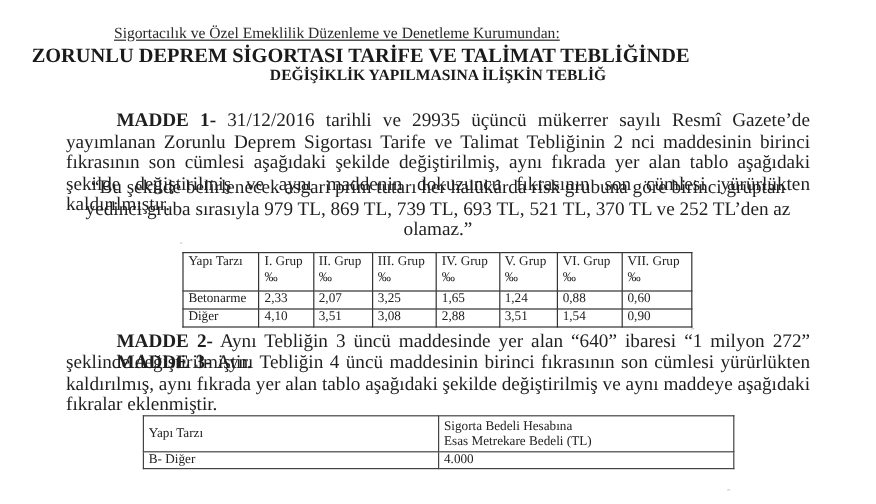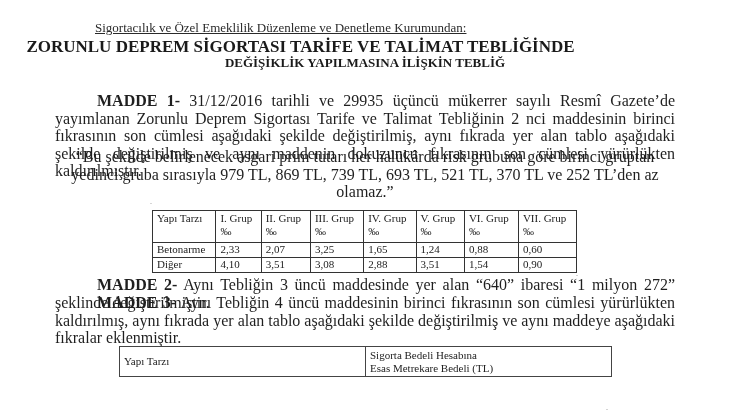--- a/index.html
+++ b/index.html
@@ -114,15 +114,19 @@
   <span>Aynı Tebliğin 4 üncü maddesinin birinci fıkrasının son cümlesi yürürlükten kaldırılmış, aynı fıkrada yer alan tablo aşağıdaki şekilde değiştirilmiş ve aynı maddeye aşağıdaki fıkralar eklenmiştir.</span>
 </div>
 
 <span class="abs tiny" style="left:121px;top:338px;">“</span>
 <table class="abs t2">
   <tbody>
       <tr class="h">
     <td style="width:237px;">Yapı Tarzı</td>
     <td><span>Sigorta Bedeli Hesabına</span><br><span>Esas Metrekare Bedeli (TL)</span></td>
   </tr>
+  <tr class="r">
+    <td>B- Diğer</td>
+    <td>4.000</td>
+  </tr>
 </tbody>
   </table>
 <span class="abs tiny" style="left:606px;top:408px;">”</span>
 
 </body></html>

